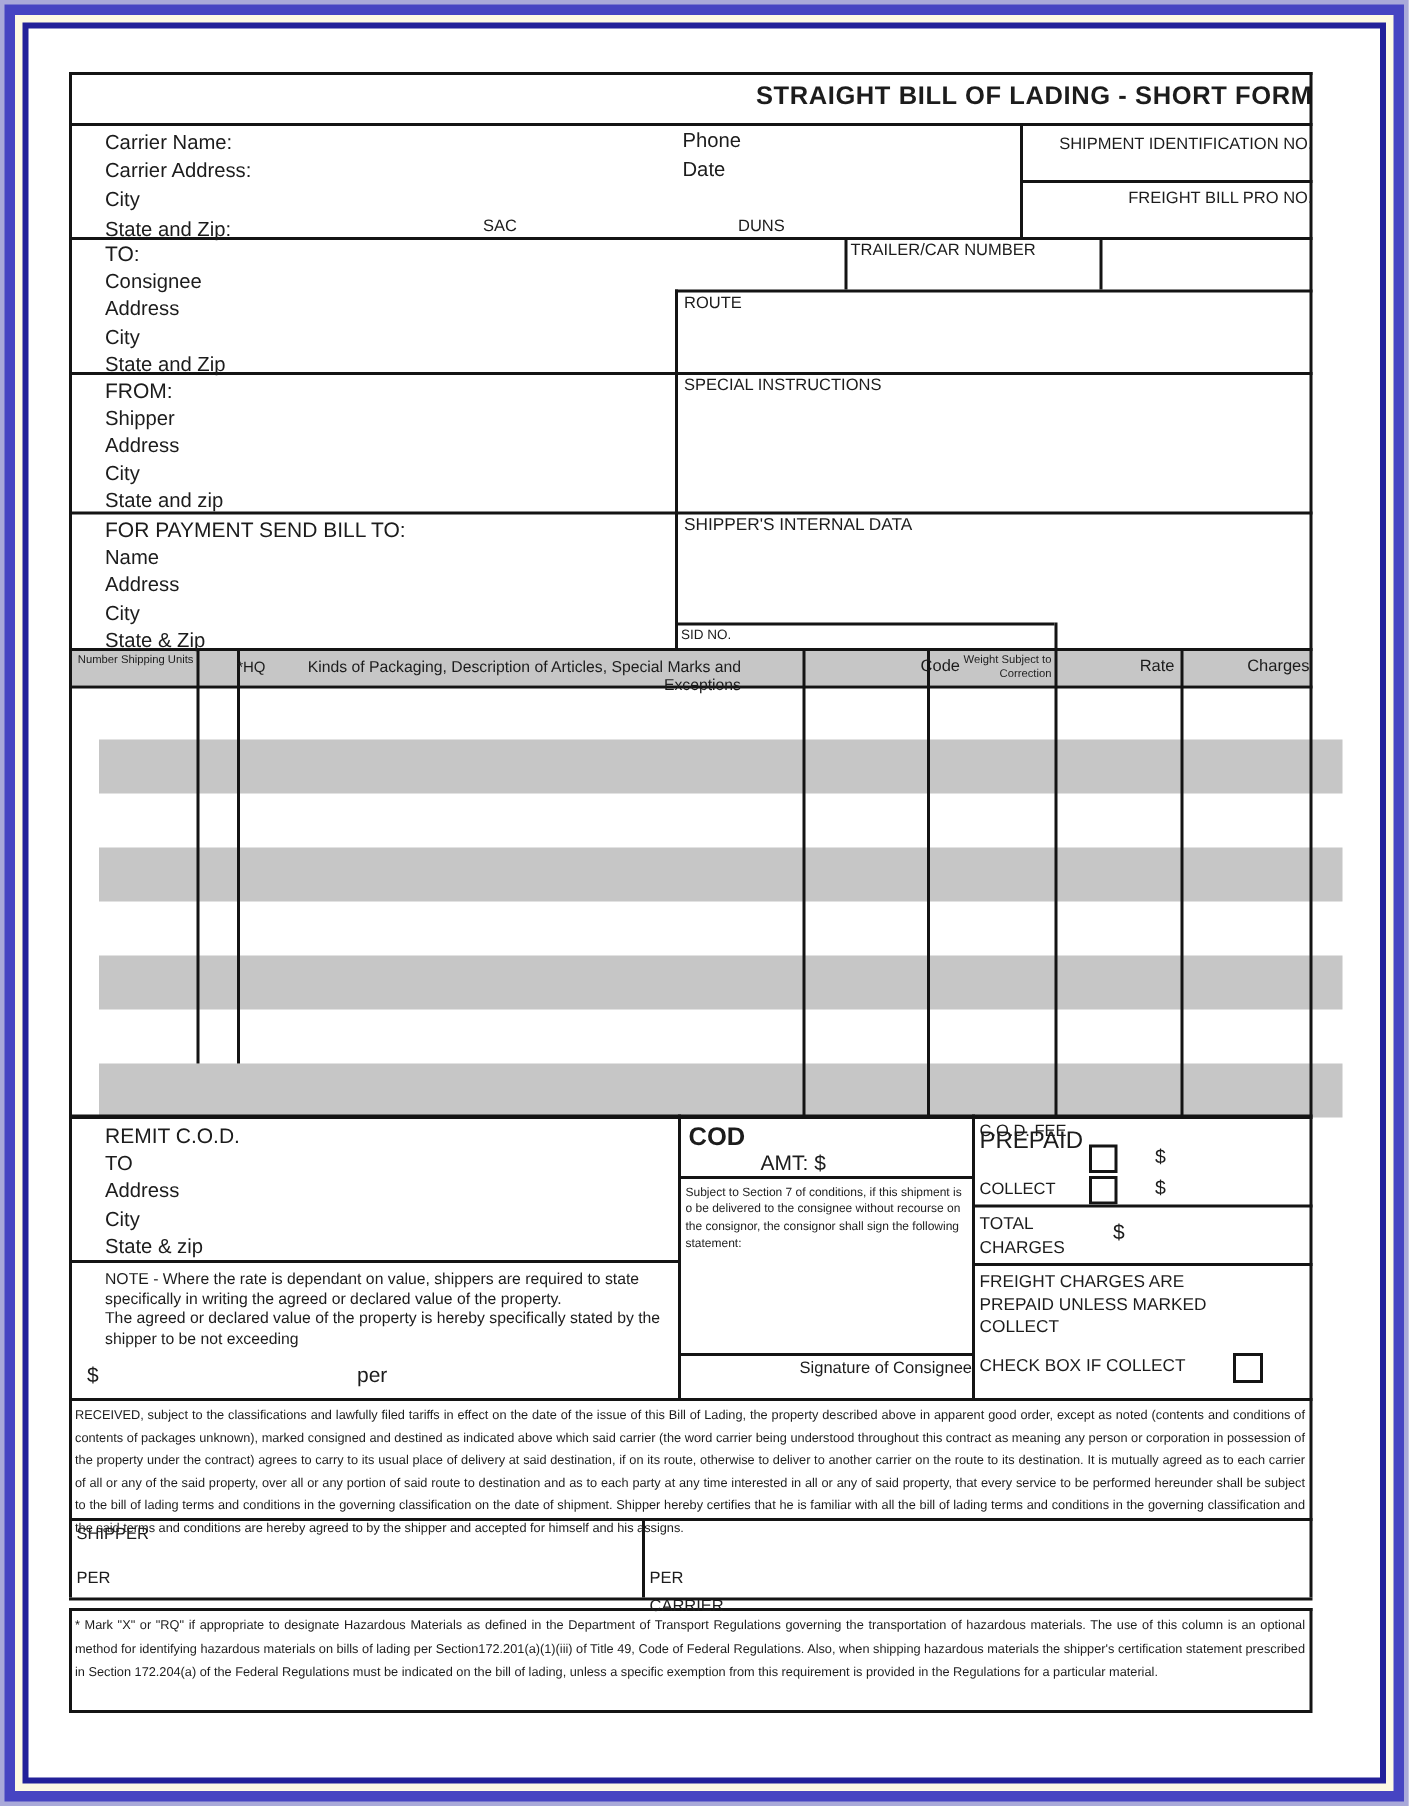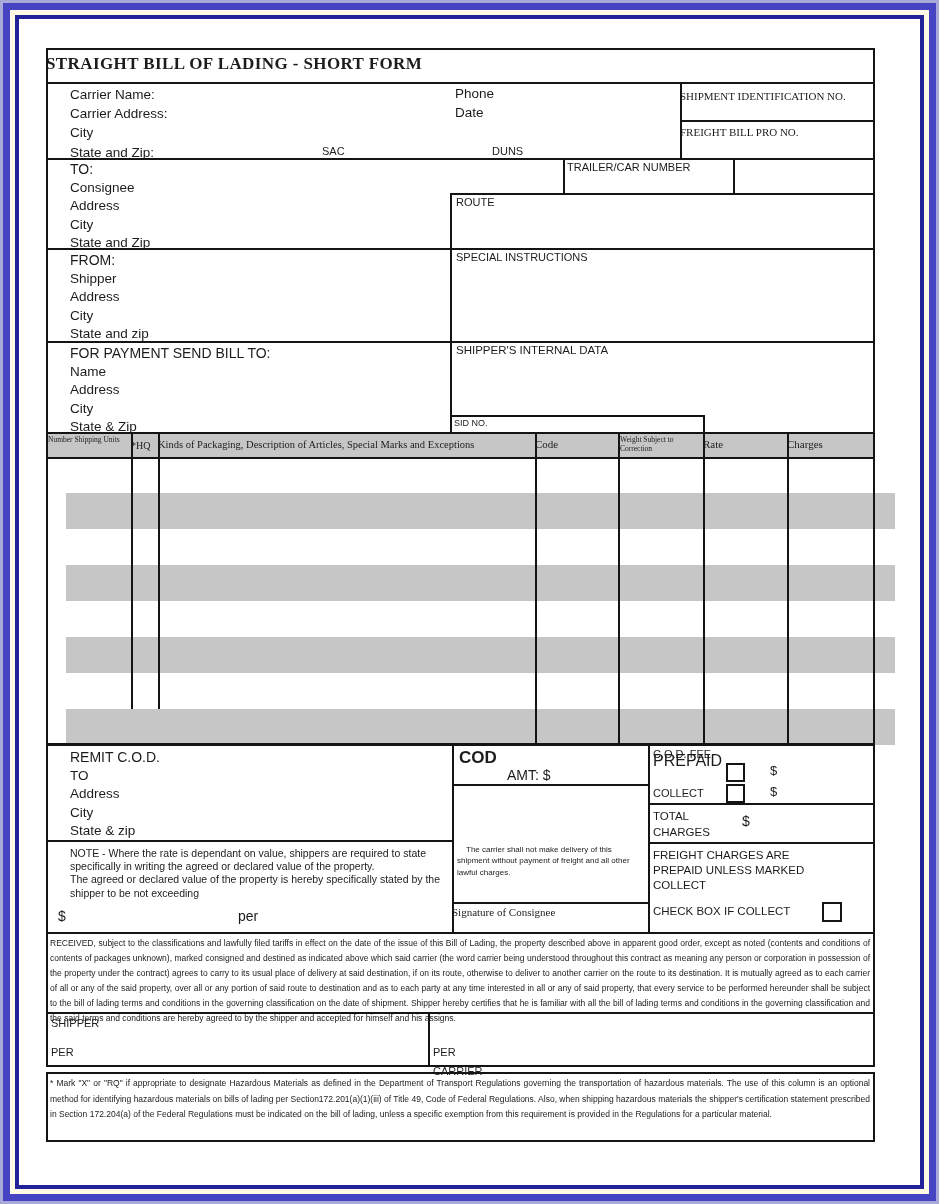--- a/index.html
+++ b/index.html
@@ -5,21 +5,21 @@
   html,body{margin:0;padding:0;background:#e8e8f0;}
   .page{position:relative;width:939px;height:1204px;background:#ffffff;overflow:hidden;
         font-family:"Liberation Sans", sans-serif;color:#1c1c1c;}
   .frame{position:absolute;inset:0;z-index:10;pointer-events:none;
         box-shadow:inset 0 0 0 3px #a9a9d9, inset 0 0 0 10px #4644c2,
                    inset 0 0 0 15px #fdf9e4, inset 0 0 0 19px #232199;}
   .abs{position:absolute;margin-left:20px;}
   .hl{position:absolute;height:2px;background:#141414;z-index:3;}
   .vl{position:absolute;width:2px;background:#141414;z-index:3;}
   .txt{position:absolute;z-index:4;white-space:pre-line;}
-  .ctr{text-align:left;font-family:Liberation Serif, serif;}
+  .ctr{text-align:right;}
   .band{position:absolute;background:#c6c6c6;z-index:1;}
   .trow{height:36px;}
   .trow.gray{background:#c6c6c6;}
   .cb{position:absolute;z-index:4;width:15px;height:15px;border:2px solid #141414;background:#fff;}
   .stack div{margin:0;}
   .fine{font-size:8.5px;line-height:15px;text-align:justify;}
 </style>
 </head>
 <body>
 
@@ -140,21 +140,21 @@
 
   <div class="abs stack" style="left:50px;top:847px;width:398px;font-size:10.5px;line-height:13.2px;z-index:4;">
     <div>NOTE - Where the rate is dependant on value, shippers are required to state specifically in writing the agreed or declared value of the property.</div>
     <div>The agreed or declared value of the property is hereby specifically stated by the shipper to be not exceeding</div>
   </div>
   <div class="txt" style="left:58px;top:908px;font-size:14px;">$</div>
   <div class="txt" style="left:238px;top:908px;font-size:14px;">per</div>
 
   <div class="txt" style="left:459px;top:748px;font-size:17px;font-weight:bold;">COD</div>
   <div class="txt" style="left:507px;top:767px;font-size:14px;">AMT: $</div>
-  <div class="txt" style="left:457px;top:844px;width:183px;font-size:8px;line-height:11.4px;text-indent:9px;">The carrier shall not make delivery of this shipment without payment of freight and all other lawful charges.</div>
+  <div class="txt" style="left:457px;top:789px;width:187px;font-size:8px;line-height:11.4px;">Subject to Section 7 of conditions, if this shipment is o be delivered to the consignee without recourse on the consignor, the consignor shall sign the following statement:</div>
   <div class="txt ctr" style="left:452px;top:906px;width:196px;font-size:11px;">Signature of Consignee</div>
 
   <div class="txt" style="left:653px;top:748px;font-size:11px;">C.O.D. FEE</div>
   <div class="txt" style="left:653px;top:752px;font-size:16px;text-align:center;">PREPAID</div>
   <div class="txt" style="left:653px;top:787px;font-size:11px;">COLLECT</div>
   <div class="cb" style="left:726px;top:763px;"></div>
   <div class="cb" style="left:726px;top:784px;"></div>
   <div class="txt" style="left:770px;top:763px;font-size:13px;">$</div>
   <div class="txt" style="left:770px;top:784px;font-size:13px;">$</div>
   <div class="txt" style="left:653px;top:808px;width:72px;font-size:11.5px;line-height:16px;">TOTAL CHARGES</div>

